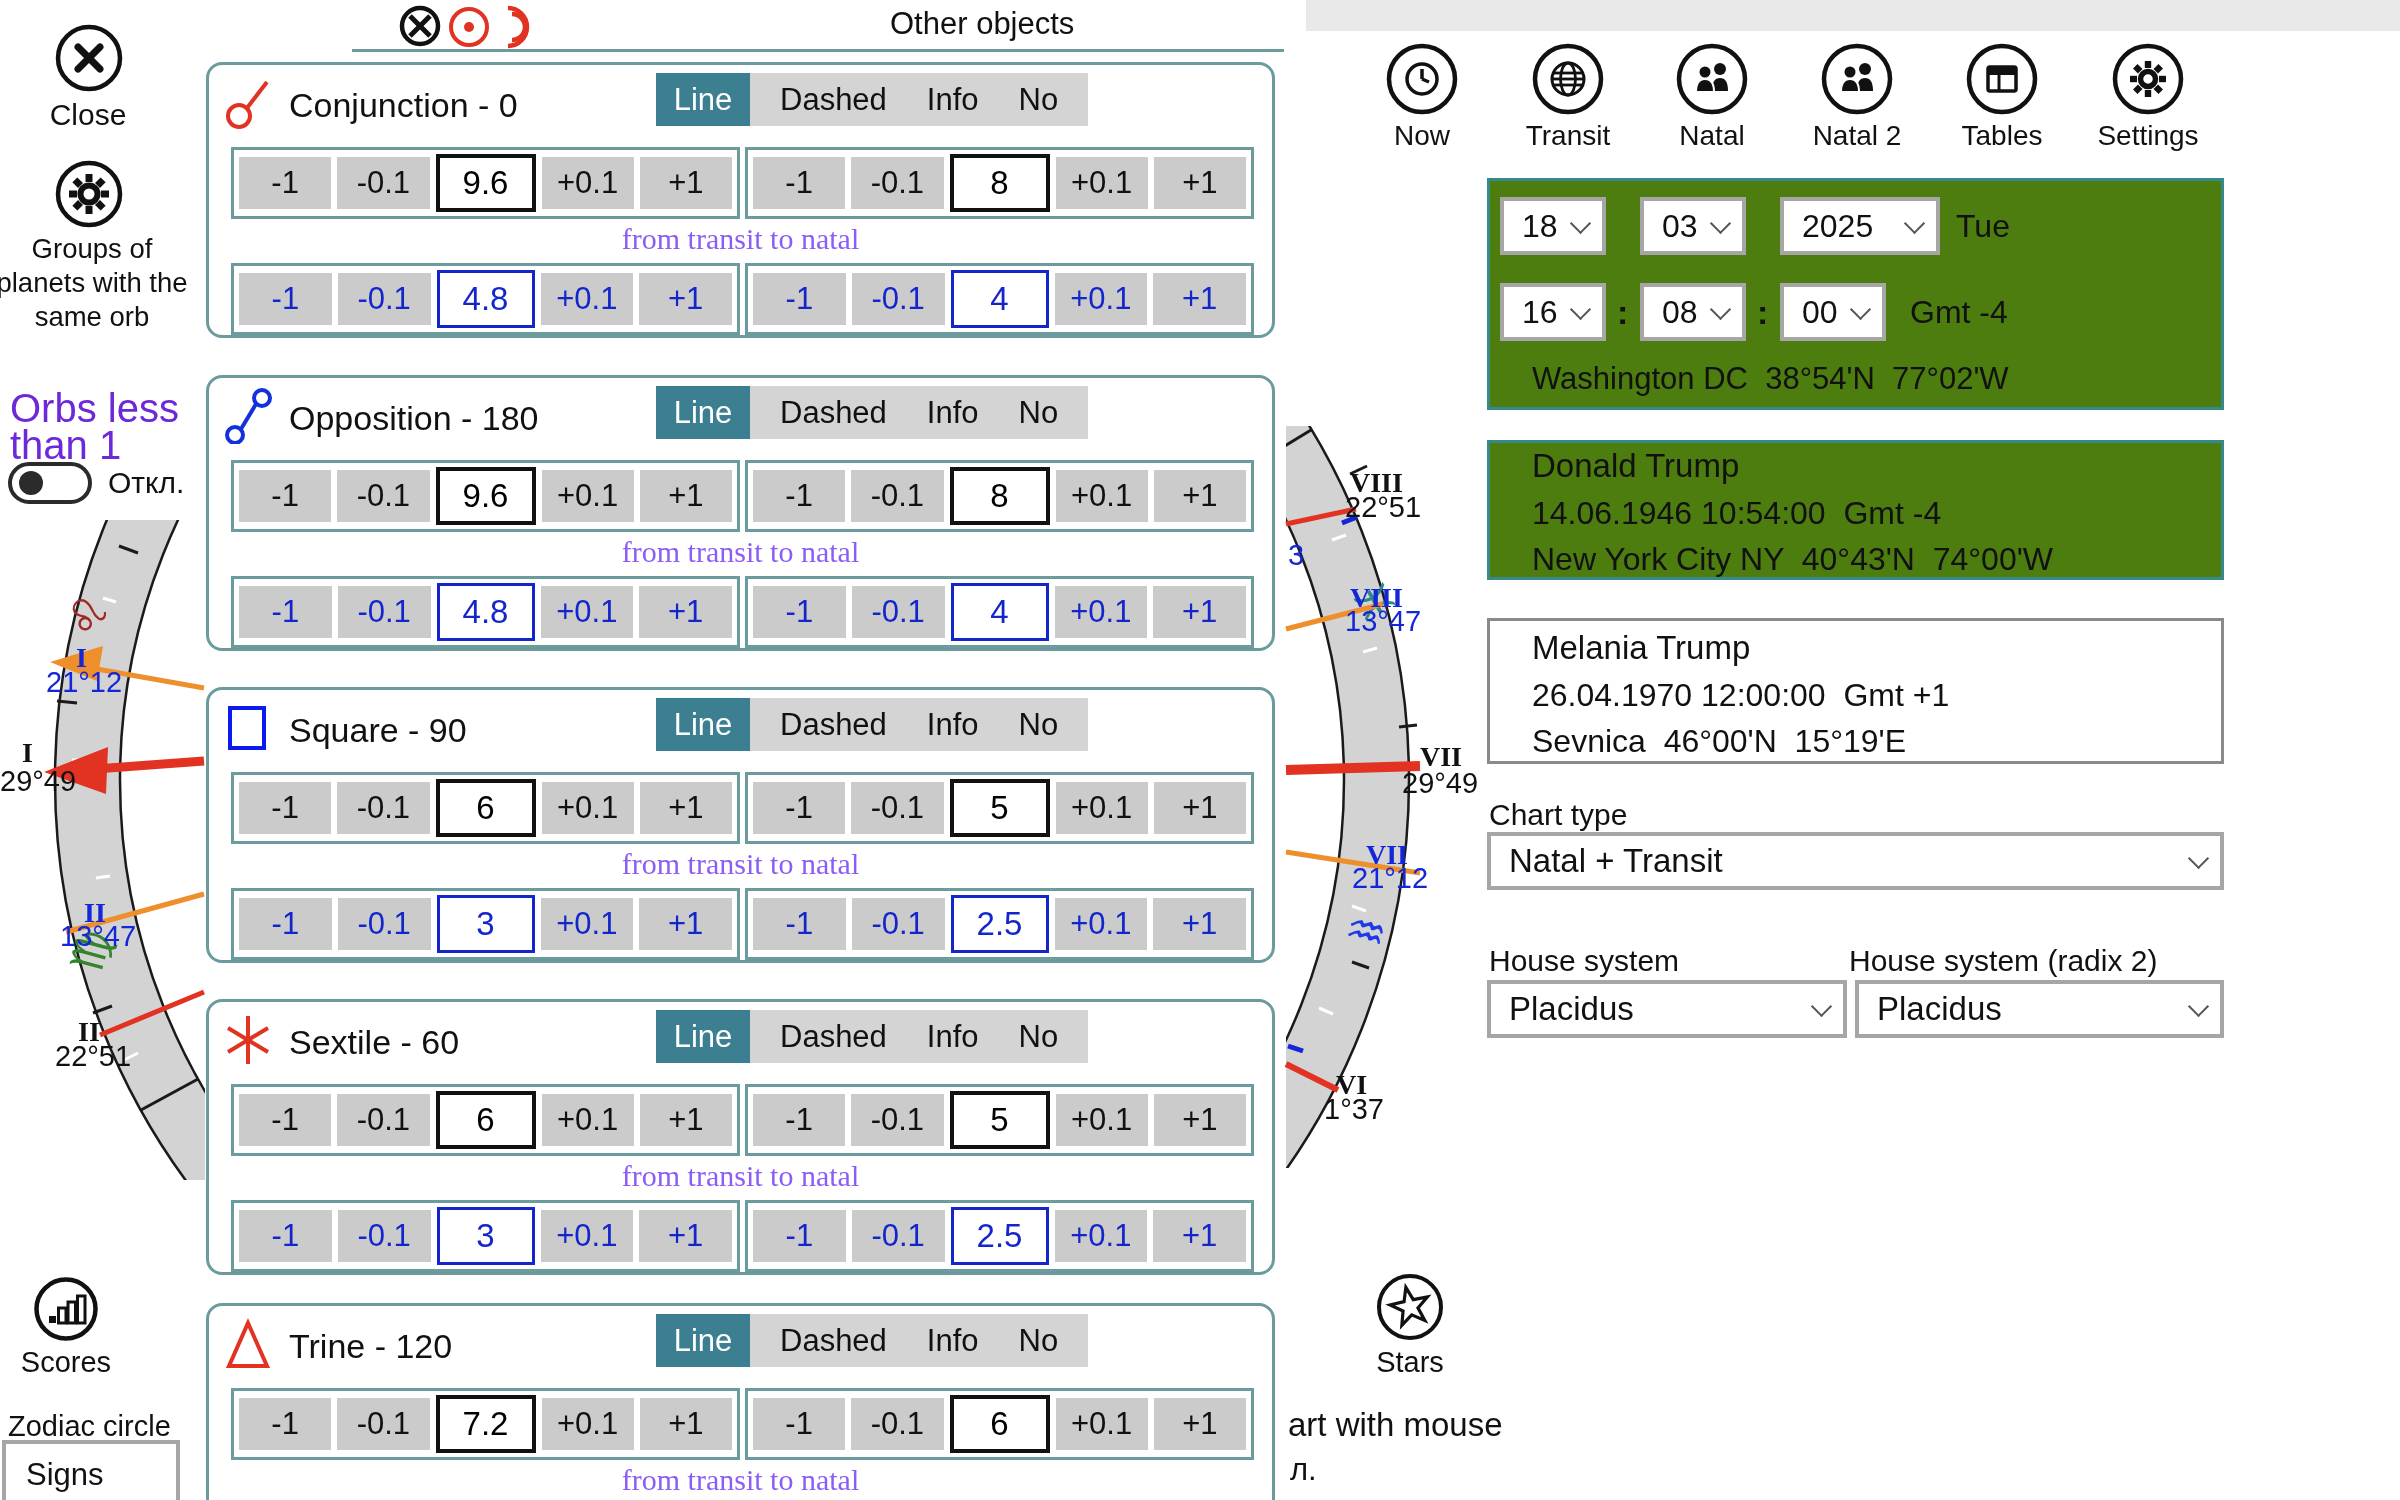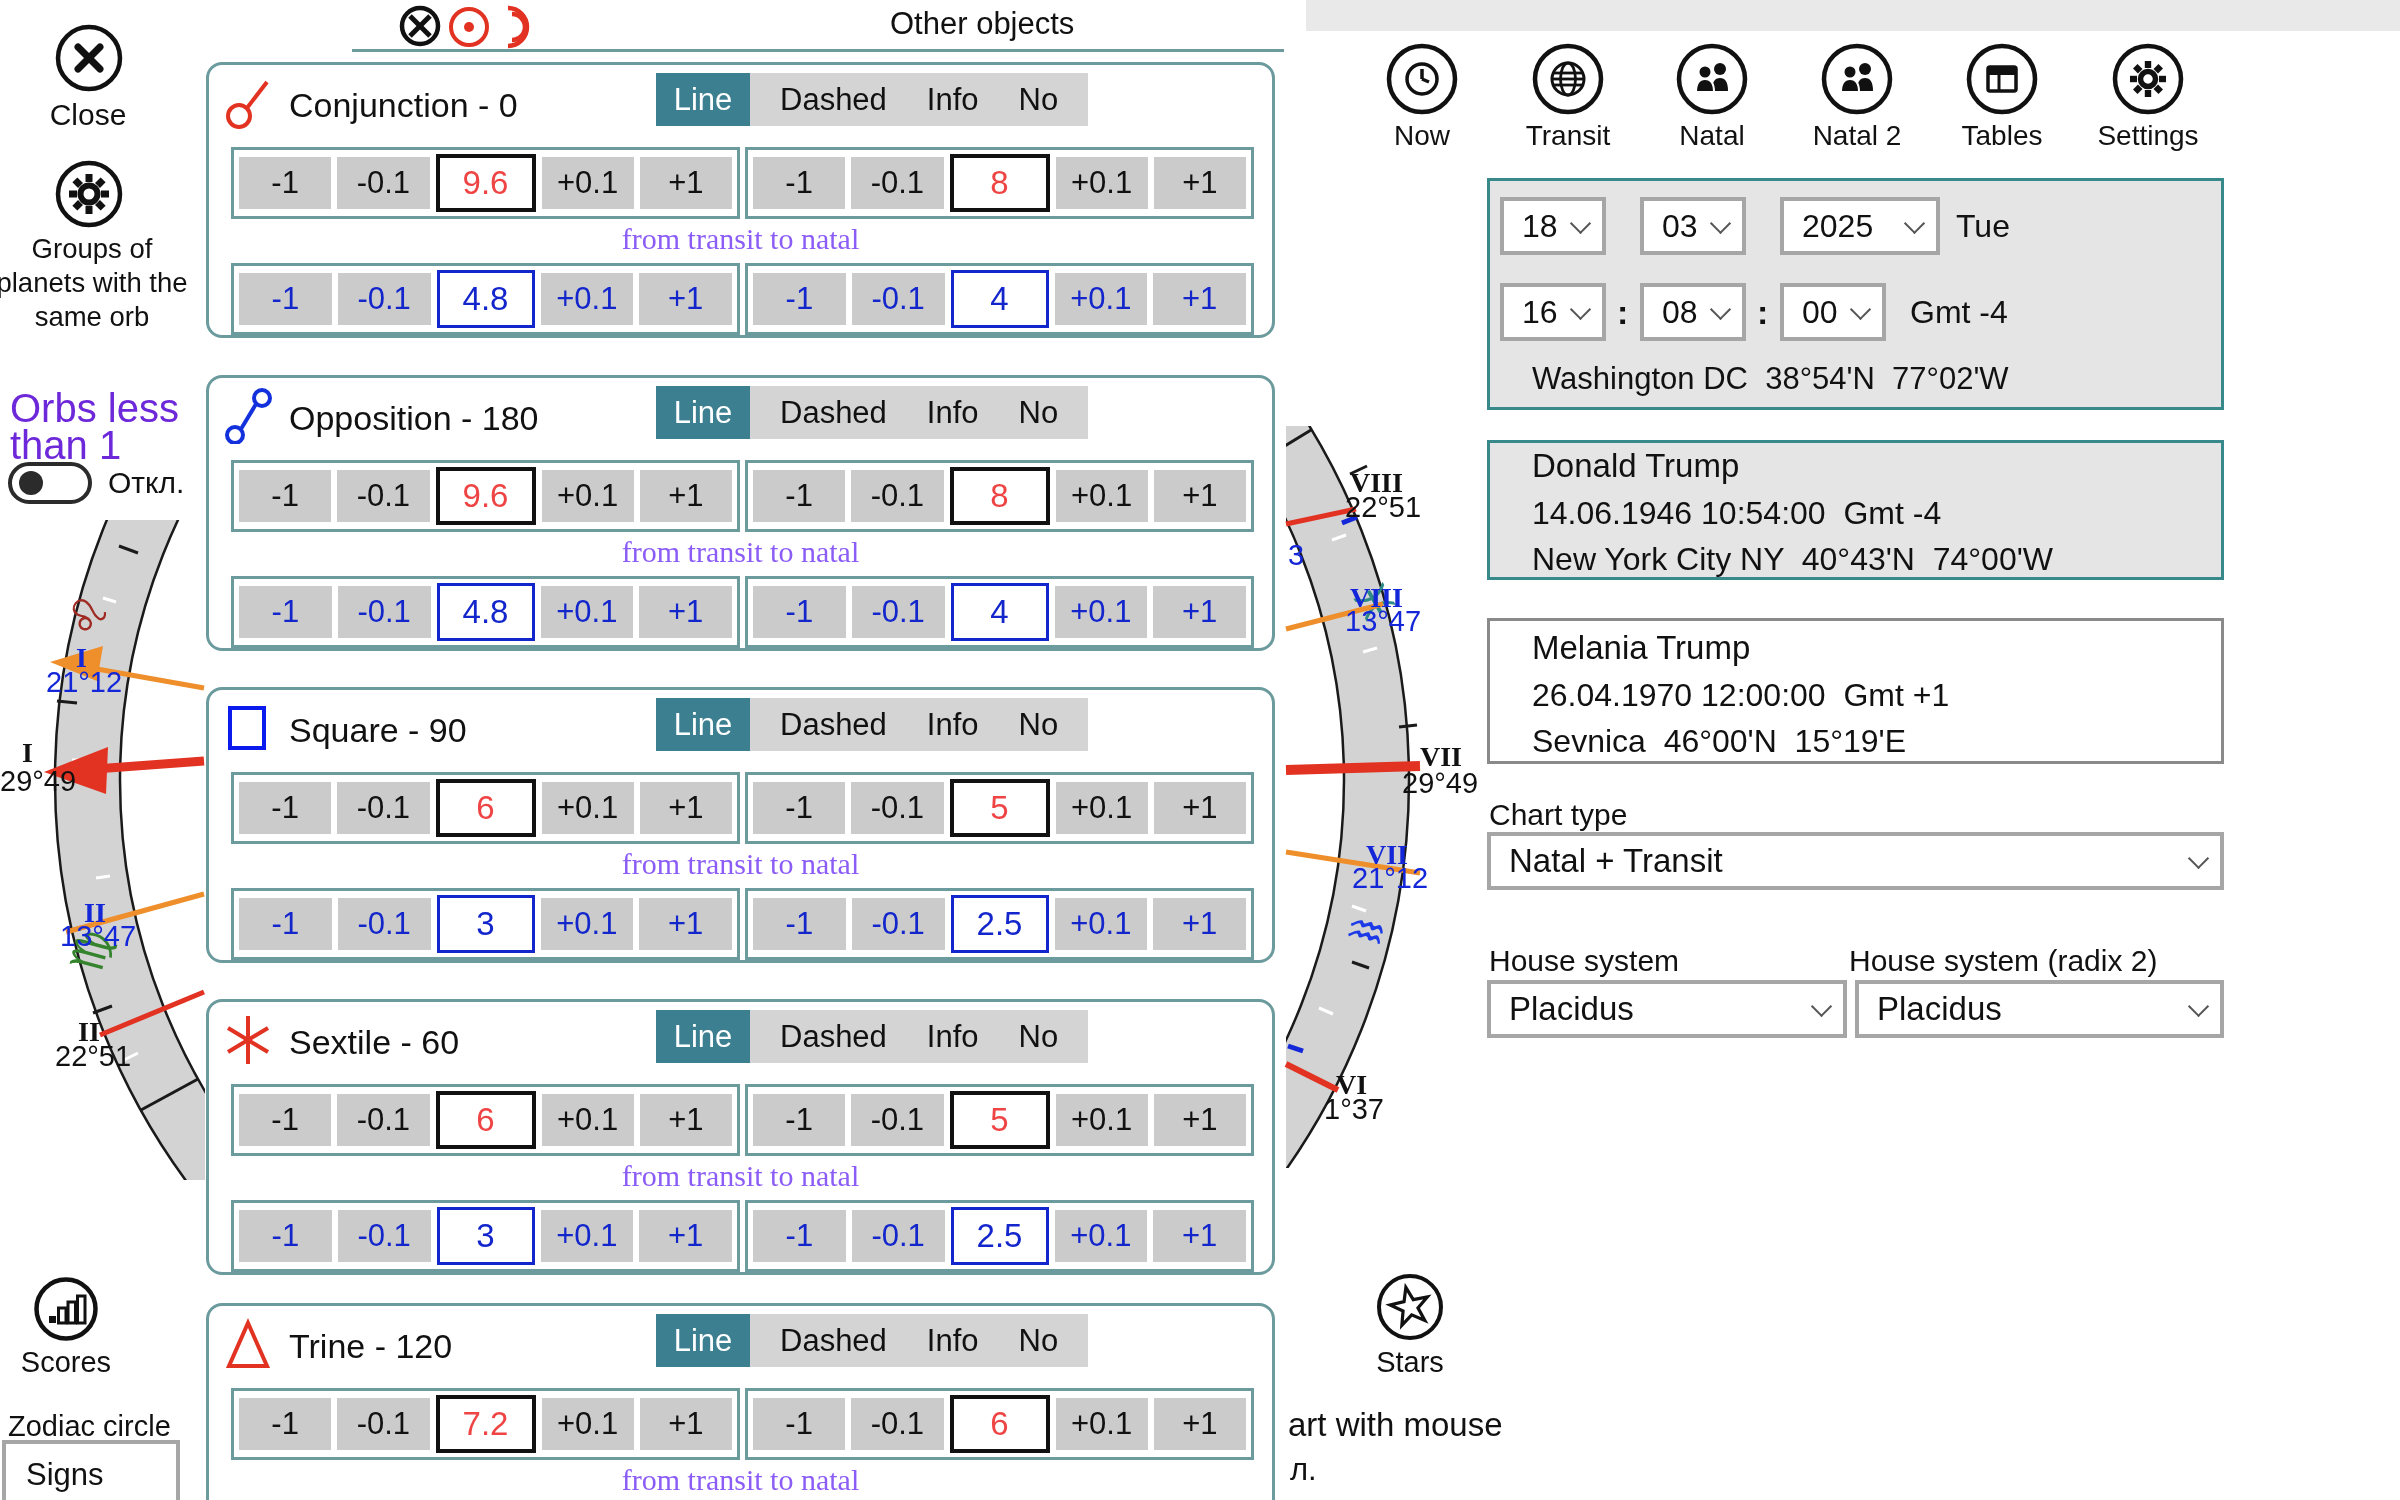--- a/index.html
+++ b/index.html
@@ -34,34 +34,34 @@
   .seg-line{width:94px;background:#3c7f90;color:#fff;display:flex;align-items:center;justify-content:center;font-size:31px;}
   .seg-rest{background:#d4d4d4;display:flex;align-items:center;font-size:31px;color:#111;padding:8px 10px;}
   .seg-rest span{padding:0 20px;}
   .grp{position:absolute;width:509px;height:72px;border:3px solid #6b9b9d;background:#fff;
        display:flex;align-items:stretch;padding:5px;box-sizing:border-box;gap:6px;}
   .g1{left:22px}.g2{left:536px}
   .r1{top:82px}.r2{top:198px}
   .cell{flex:1;background:#cbcbcb;display:flex;align-items:center;justify-content:center;
         font-size:31px;color:#111;margin:2px 0;}
   .val{flex:0 0 92px;background:#fff;border:4px solid #111;margin:-1px 0;font-size:33px;
-       display:flex;align-items:center;justify-content:center;color:#ef4444;}
+       display:flex;align-items:center;justify-content:center;color:#000000;}
   .r2 .cell{color:#1326cc;}
   .r2 .val{border:3px solid #1326cc;color:#1326cc;}
   .ftt{position:absolute;left:0;right:0;top:154px;height:40px;line-height:40px;text-align:center;
        font-family:"Liberation Serif",serif;font-size:30px;color:#8b5cf6;}
 
   
   #top-gray-strip{position:absolute;left:1306px;top:0;width:1094px;height:31px;background:#e9e9e9;}
   .tbtn{position:absolute;top:40px;width:160px;text-align:center;}
   .tbtn svg{margin:0 auto;}
   .tbtn .tlabel{margin-top:2px;font-size:28px;color:#111;}
 
   
-  .tealbox{position:absolute;border:3.5px solid #37898c;background:#e5e5e5;box-sizing:border-box;}
+  .tealbox{position:absolute;border:3.5px solid #37898c;background:#4d7c0f;box-sizing:border-box;}
   .graybox{position:absolute;border:3.5px solid #8a8a8a;background:#fff;box-sizing:border-box;}
   .selbox{position:absolute;border:4px solid #a6a6a6;background:#fff;box-sizing:border-box;height:58px;
           display:flex;align-items:center;justify-content:space-between;padding:0 14px 0 18px;font-size:32px;}
   .chev{width:13px;height:13px;border-right:2.5px solid #555;border-bottom:2.5px solid #555;
         transform:rotate(45deg);margin-top:-6px;flex:0 0 auto;}
   .inline-label{position:absolute;font-size:32px;line-height:58px;white-space:pre;}
   .colon{position:absolute;font-size:34px;font-weight:bold;line-height:58px;}
   .person-line{position:absolute;left:14px;font-size:32px;white-space:pre;margin-left:28px;}
   .field-label{position:absolute;font-size:30px;color:#111;}
   #bottom-cut-1{position:absolute;left:1288px;top:1406px;font-size:33px;white-space:pre;}

